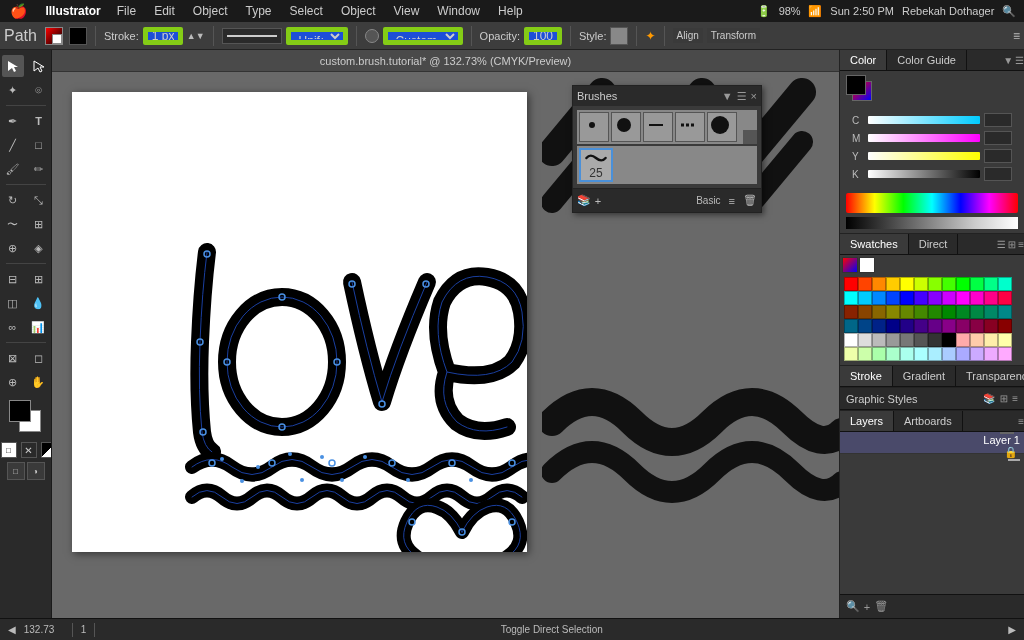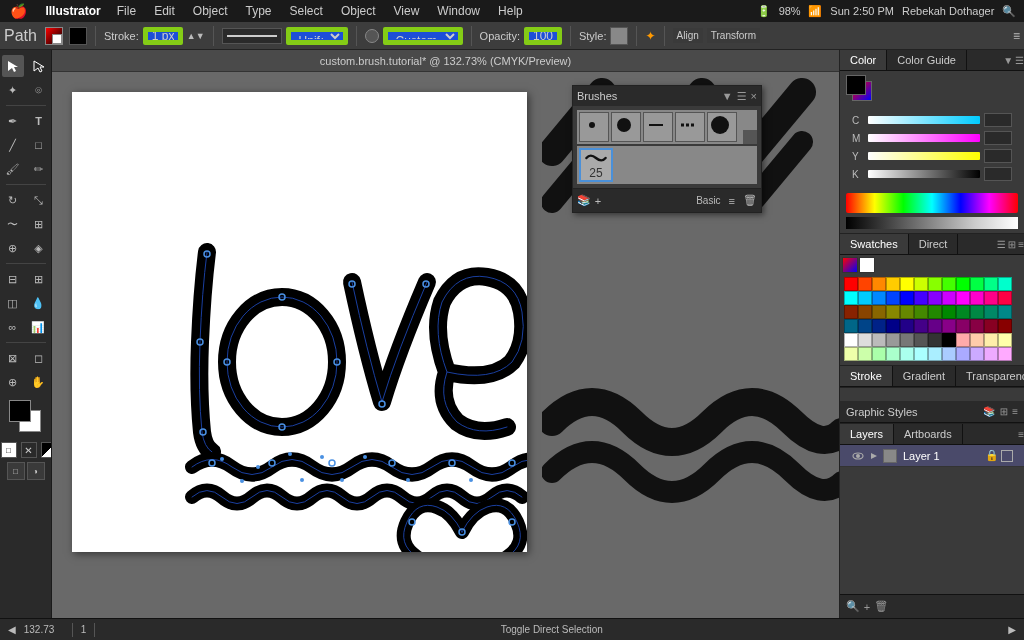--- a/index.html
+++ b/index.html
@@ -95,21 +95,20 @@
     .panel-tab {
       padding: 4px 10px; color: #ccc; font-size: 11px; cursor: pointer;
       border-right: 1px solid #111;
     }
     .panel-tab.active { background: #3a3a3a; color: #fff; }
 
     .panel-header {
       height: 22px; background: #2a2a2a; display: flex; align-items: center;
       padding: 0 6px; color: #ccc; font-size: 11px; border-bottom: 1px solid #111;
       justify-content: space-between;
-      margin-top: 13px;
     }
 
     
     #color-panel { border-bottom: 1px solid #222; }
     .color-sliders { padding: 4px 6px; }
     .slider-row { display: flex; align-items: center; margin-bottom: 4px; gap: 4px; }
     .slider-label { width: 12px; color: #bbb; font-size: 10px; }
     .slider-track { flex: 1; height: 8px; border-radius: 1px; }
     .slider-c { background: linear-gradient(to right, #fff, #0cf); }
     .slider-m { background: linear-gradient(to right, #fff, #f0f); }
@@ -123,22 +122,22 @@
     #swatches-panel { border-bottom: 1px solid #222; }
     .swatch-grid { display: flex; flex-wrap: wrap; padding: 2px; }
     .swatch { width: 14px; height: 14px; border: 0.5px solid rgba(0,0,0,0.3); cursor: pointer; }
 
     
     #graphic-styles-panel { border-bottom: 1px solid #222; }
 
     
     #layers-panel { flex: 1; }
     .layer-row {
-      display: flex; align-items: center; height: 22px; padding: 0 11px;
-      background: #4a4a6a; border-bottom: 1px solid #333; color: #fff; font-size: 11px;
+      display: flex; align-items: flex-end; height: 22px; padding: 0 4px;
+      background: #4a4a6a; border-bottom: 1px solid #333; color: #fff; font-size: 11px; flex-direction: column;
     }
 
     
     #statusbar {
       width: 100%; height: 22px; background: #2a2a2a;
       display: flex; align-items: center; padding: 0 8px;
       color: #bbb; font-size: 10px; border-top: 1px solid #111;
       gap: 8px;
     }
     .status-separator { width: 1px; height: 14px; background: #555; }

